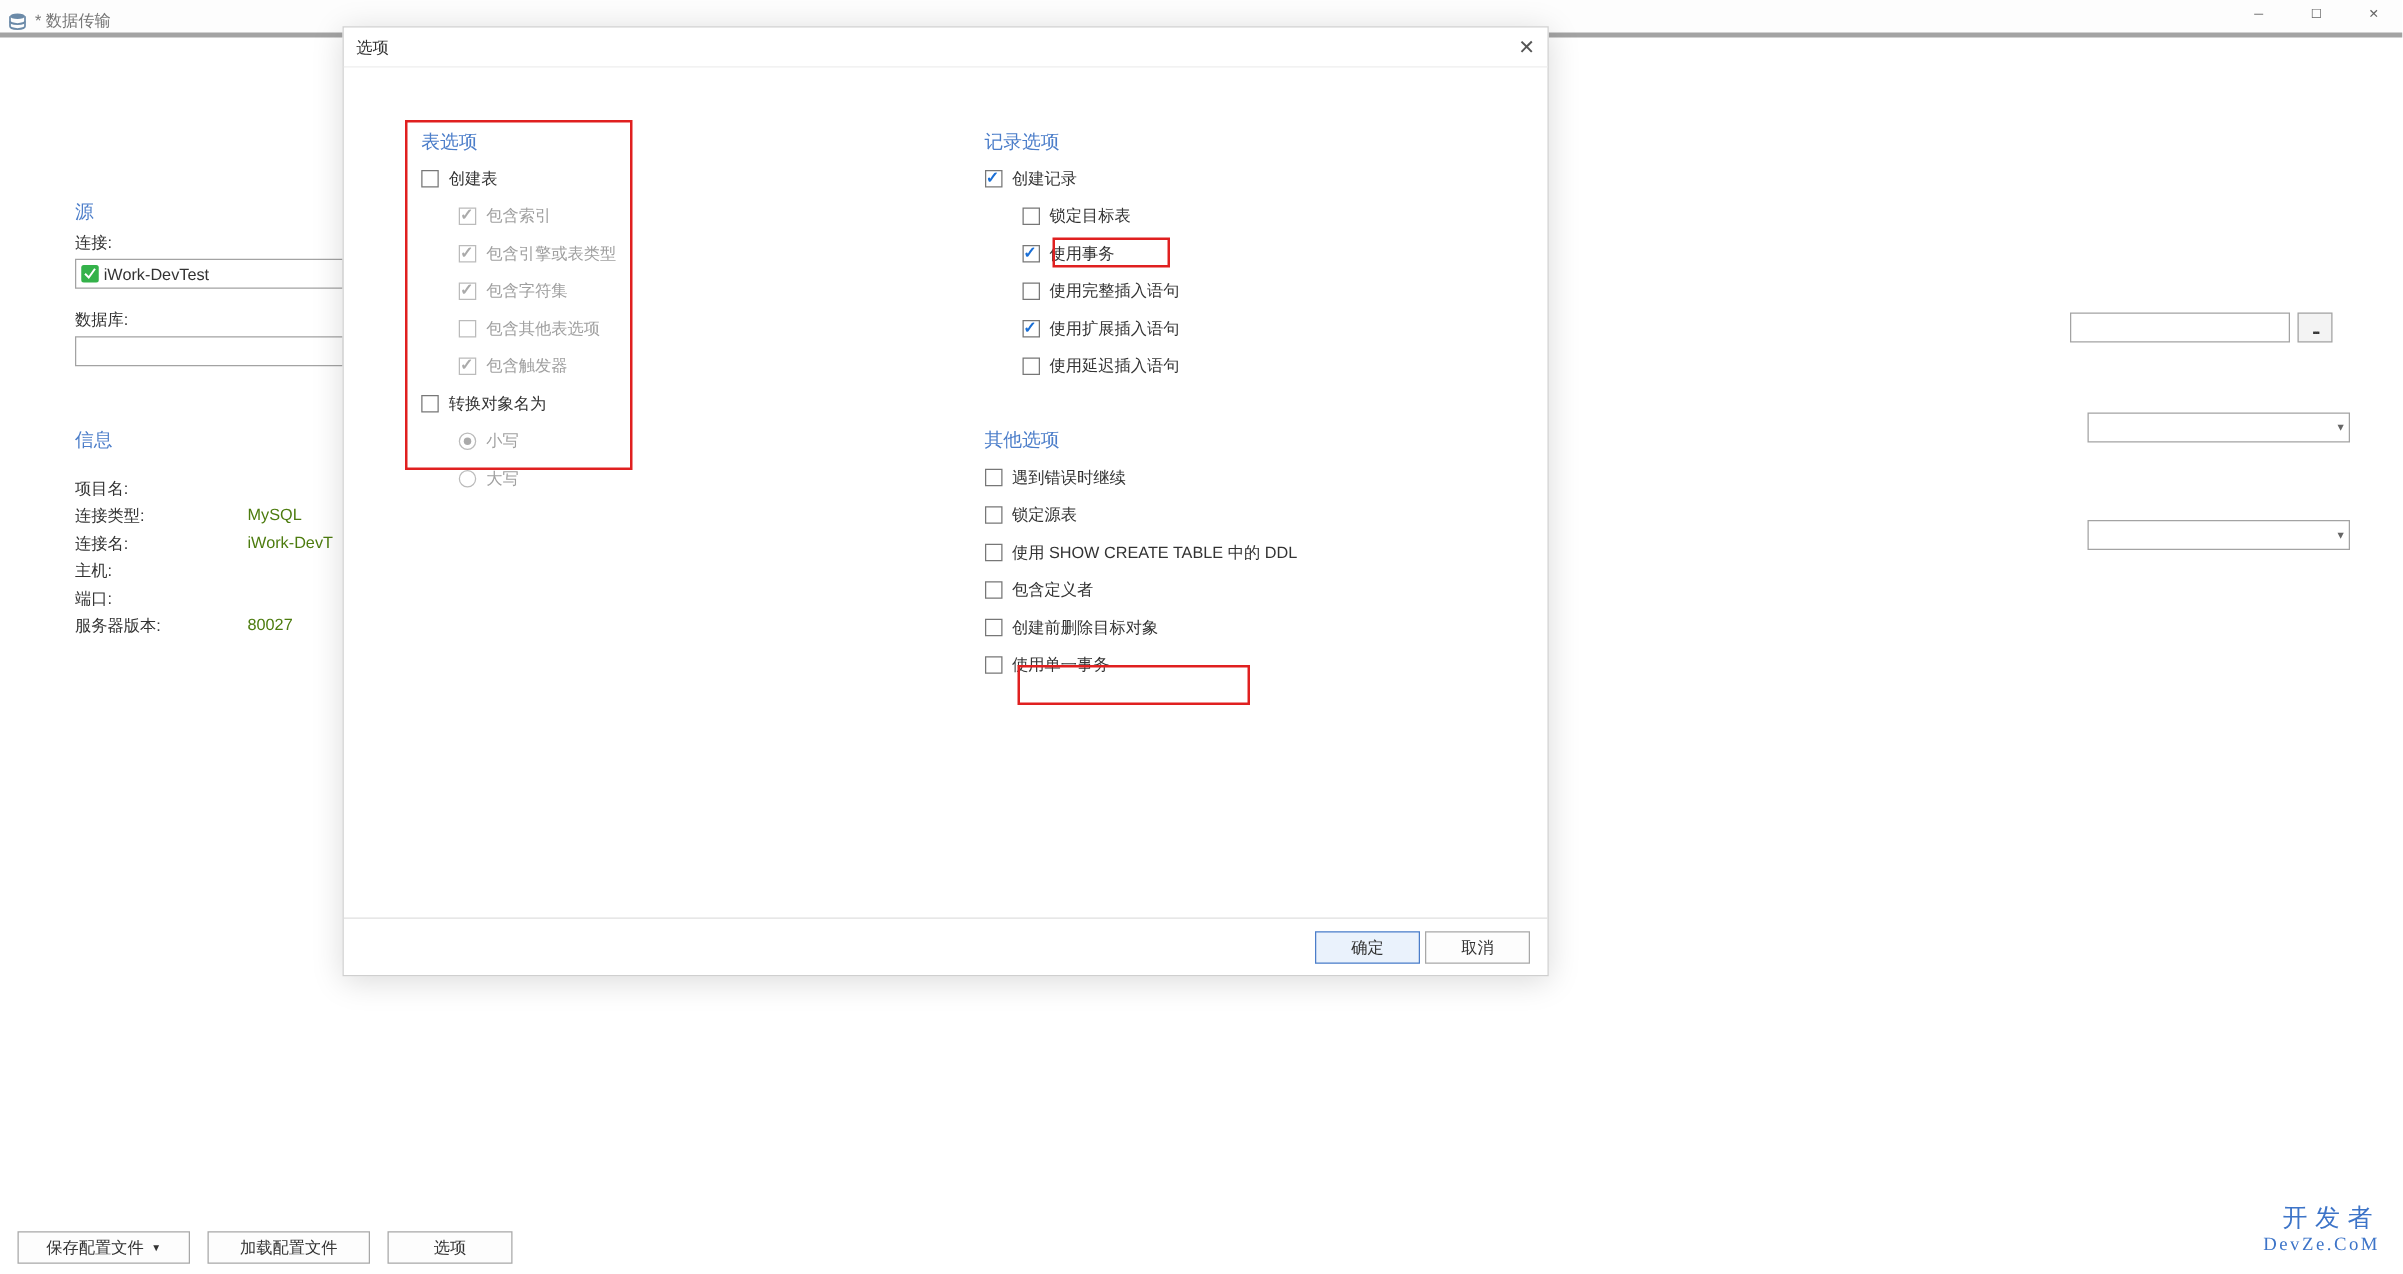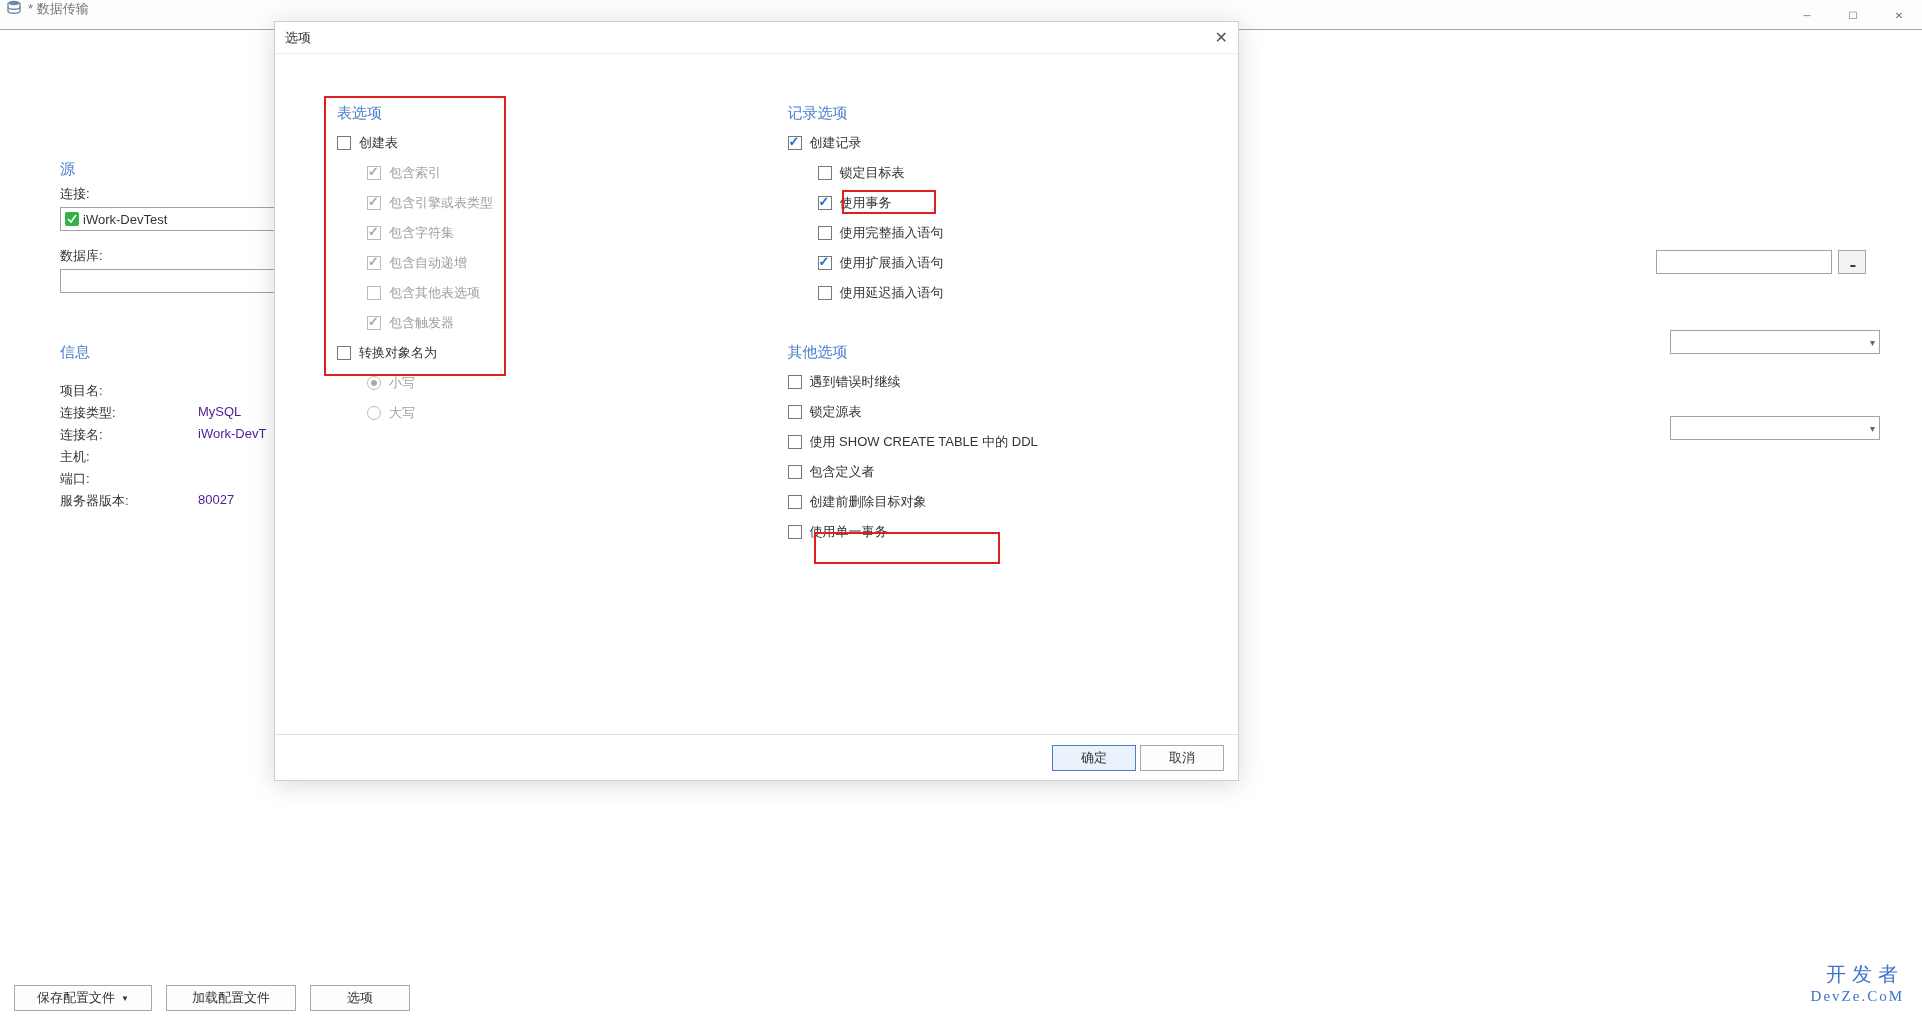--- a/index.html
+++ b/index.html
@@ -1,37 +1,37 @@
 <!DOCTYPE html>
 <html><head>
 <meta charset="utf-8">
 <style>
   * { box-sizing: border-box; margin: 0; padding: 0; }
   html, body { width: 1922px; height: 1019px; font-family: "Microsoft YaHei", "Segoe UI", sans-serif; font-size: 13px; background: #ffffff; color: #333; overflow: hidden; }
 
   
-  .titlebar { height: 30px; display: flex; align-items: flex-start; padding-left: 6px; border-bottom: 1px solid #a3a3a3; background: #fdfdfd; }
+  .titlebar { height: 30px; display: flex; align-items: flex-end; padding-left: 6px; border-bottom: 4px solid #a3a3a3; background: #fdfdfd; }
   .titlebar .app-icon { width: 16px; height: 16px; margin-right: 6px; }
   .titlebar .title-text { color: #777; font-size: 13px; }
   .winbtns { margin-left: auto; display: flex; }
   .winbtns div { width: 46px; height: 30px; display: flex; align-items: center; justify-content: center; color: #666; font-family: "Segoe MDL2 Assets", sans-serif; font-size: 10px; }
 
   
   .bg-window { position: absolute; top: 30px; left: 0; right: 0; bottom: 0; padding: 10px 0 0 0; }
   .bg-content { padding: 120px 60px 0 60px; }
 
   .section-heading { color: #4b7dc9; font-size: 15px; margin-bottom: 6px; }
   .field-label { color: #333; font-size: 13px; margin-bottom: 4px; }
   .combo { display: flex; align-items: center; margin-bottom: 16px; }
   .combo .inner { flex: 0 0 215px; border: 1px solid #a3a3a3; height: 24px; display: flex; align-items: center; padding: 0 4px; background: #fff; }
   .combo .inner .conn-icon { width: 14px; height: 14px; background: #34b24a; border-radius: 2px; margin-right: 4px; display: flex; align-items: center; justify-content: center; }
   .info-table { margin-top: 20px; }
   .info-table .row { display: flex; margin-bottom: 4px; }
   .info-table .k { width: 138px; }
-  .info-table .v { color: #4c1d95; }
+  .info-table .v { color: #4d7c0f; }
   .blur { filter: blur(2px); color: #888; }
 
   
   .right-combos { position: absolute; top: 300px; right: 42px; width: 210px; }
   .rc-box { width: 100%; height: 24px; border: 1px solid #a3a3a3; margin-bottom: 62px; display: flex; align-items: center; justify-content: flex-end; padding-right: 4px; color: #666; }
   .rc-box .chev { font-size: 10px; }
   .rc-search { position: absolute; top: -80px; right: 0; display: flex; }
   .rc-search .field { width: 176px; height: 24px; border: 1px solid #a3a3a3; }
   .rc-search .btn { width: 28px; height: 24px; border: 1px solid #a3a3a3; margin-left: 6px; background: #f3f3f3; display:flex; align-items:center; justify-content:center; font-weight:bold; letter-spacing:-2px;}
 
@@ -193,24 +193,20 @@
         </div>
       <div class="chk-row indent1 disabled">
           <span class="cb disabled checked"></span>
           <span class="lbl">包含引擎或表类型</span>
         </div>
       <div class="chk-row indent1 disabled">
           <span class="cb disabled checked"></span>
           <span class="lbl">包含字符集</span>
         </div>
       <div class="chk-row indent1 disabled">
-          <span class="cb disabled checked"></span>
-          <span class="lbl">包含自动递增</span>
-        </div>
-      <div class="chk-row indent1 disabled">
           <span class="cb disabled"></span>
           <span class="lbl">包含其他表选项</span>
         </div>
       <div class="chk-row indent1 disabled">
           <span class="cb disabled checked"></span>
           <span class="lbl">包含触发器</span>
         </div>
 
       <div class="chk-row">
           <span class="cb"></span>

